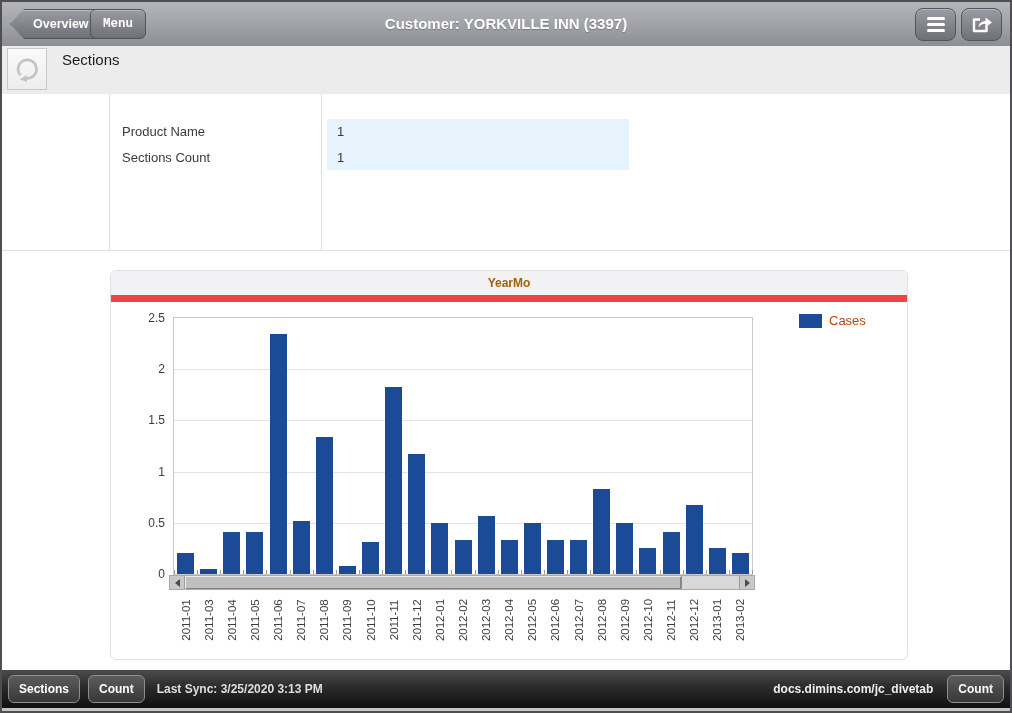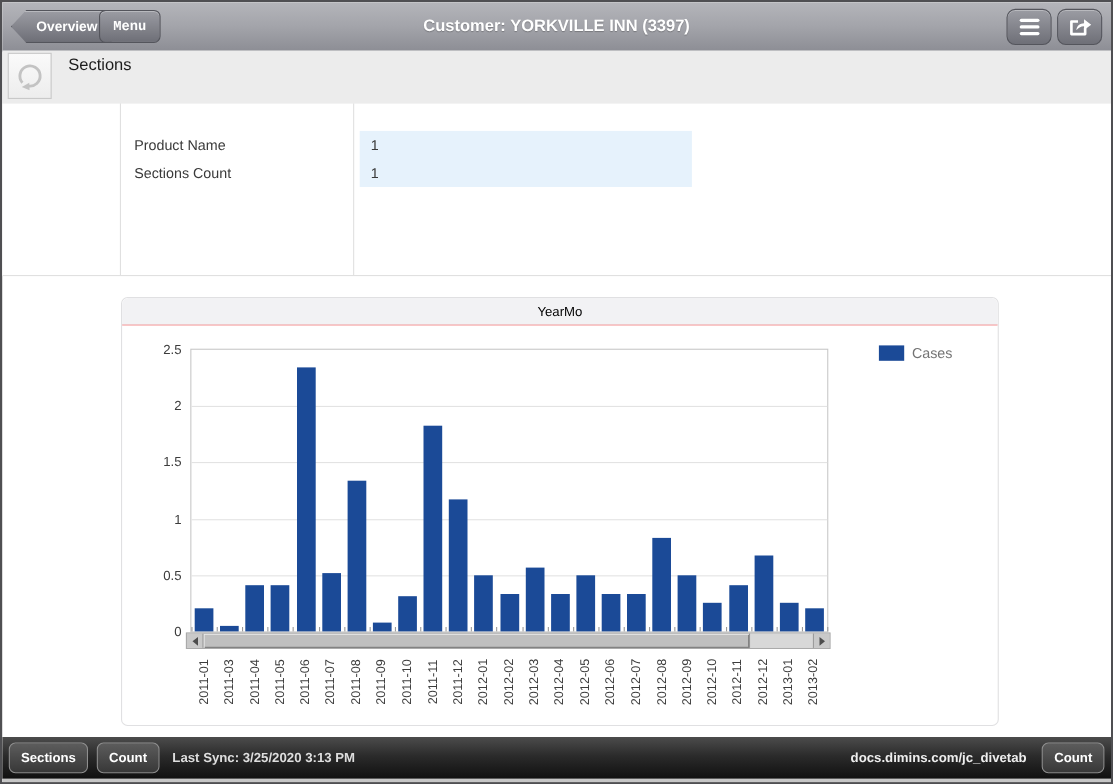--- a/index.html
+++ b/index.html
@@ -42,25 +42,25 @@
           border-bottom:1px solid #e0e0e0;}
   .details .vline{position:absolute;top:0;bottom:0;width:1px;background:#e0e0e0;}
   .details .labels{position:absolute;left:120px;top:25px;}
   .details .labels div{height:25.5px;line-height:25.5px;font-size:13px;color:#3a3a3a;}
   .valuebox{position:absolute;left:325px;top:25px;width:302px;height:51px;background:#e6f2fc;}
   .valuebox div{height:25.5px;line-height:25.5px;font-size:13px;color:#3a3a3a;padding-left:10px;}
 
   
   .card{position:absolute;left:108px;top:268px;width:798px;height:390px;box-sizing:border-box;
         background:#fff;border:1px solid #e0e0e2;border-radius:6px;}
-  .card-hd{height:24px;line-height:24px;background:#f2f2f4;border-bottom:1px solid #ef4444;
-        border-radius:6px 6px 0 0;text-align:center;font-size:12px;color:#000000;}
+  .card-hd{height:24px;line-height:24px;background:#f2f2f4;border-bottom:7px solid #ef4444;
+        border-radius:6px 6px 0 0;text-align:center;font-size:12px;color:#a16207;font-weight:bold;}
   .legend{position:absolute;left:688px;top:42px;display:flex;align-items:center;gap:7px;}
   .legend .sw{width:23px;height:14px;}
-  .legend .lb{font-size:13px;color:#737373;}
+  .legend .lb{font-size:13px;color:#c2410c;}
   .plot{position:absolute;left:62px;top:46px;width:580px;height:258px;box-sizing:border-box;
         border:1px solid #c8c8c8;background:#fff;}
   .grid-line{position:absolute;left:0;right:0;height:1px;background:#e3e3e3;}
   .bar{position:absolute;bottom:0;}
   .axis-tick{position:absolute;width:1px;height:4px;background:#9a9a9a;bottom:0;}
   .y-labels{position:absolute;left:8px;top:46px;width:46px;height:258px;}
   .y-labels span{position:absolute;left:0;width:46px;text-align:right;font-size:12px;color:#3c3c3c;
         transform:translateY(-50%);}
   .x-labels{position:absolute;left:62px;top:322px;width:580px;height:54px;}
   .x-labels span{position:absolute;white-space:nowrap;font-size:11.5px;color:#3c3c3c;

